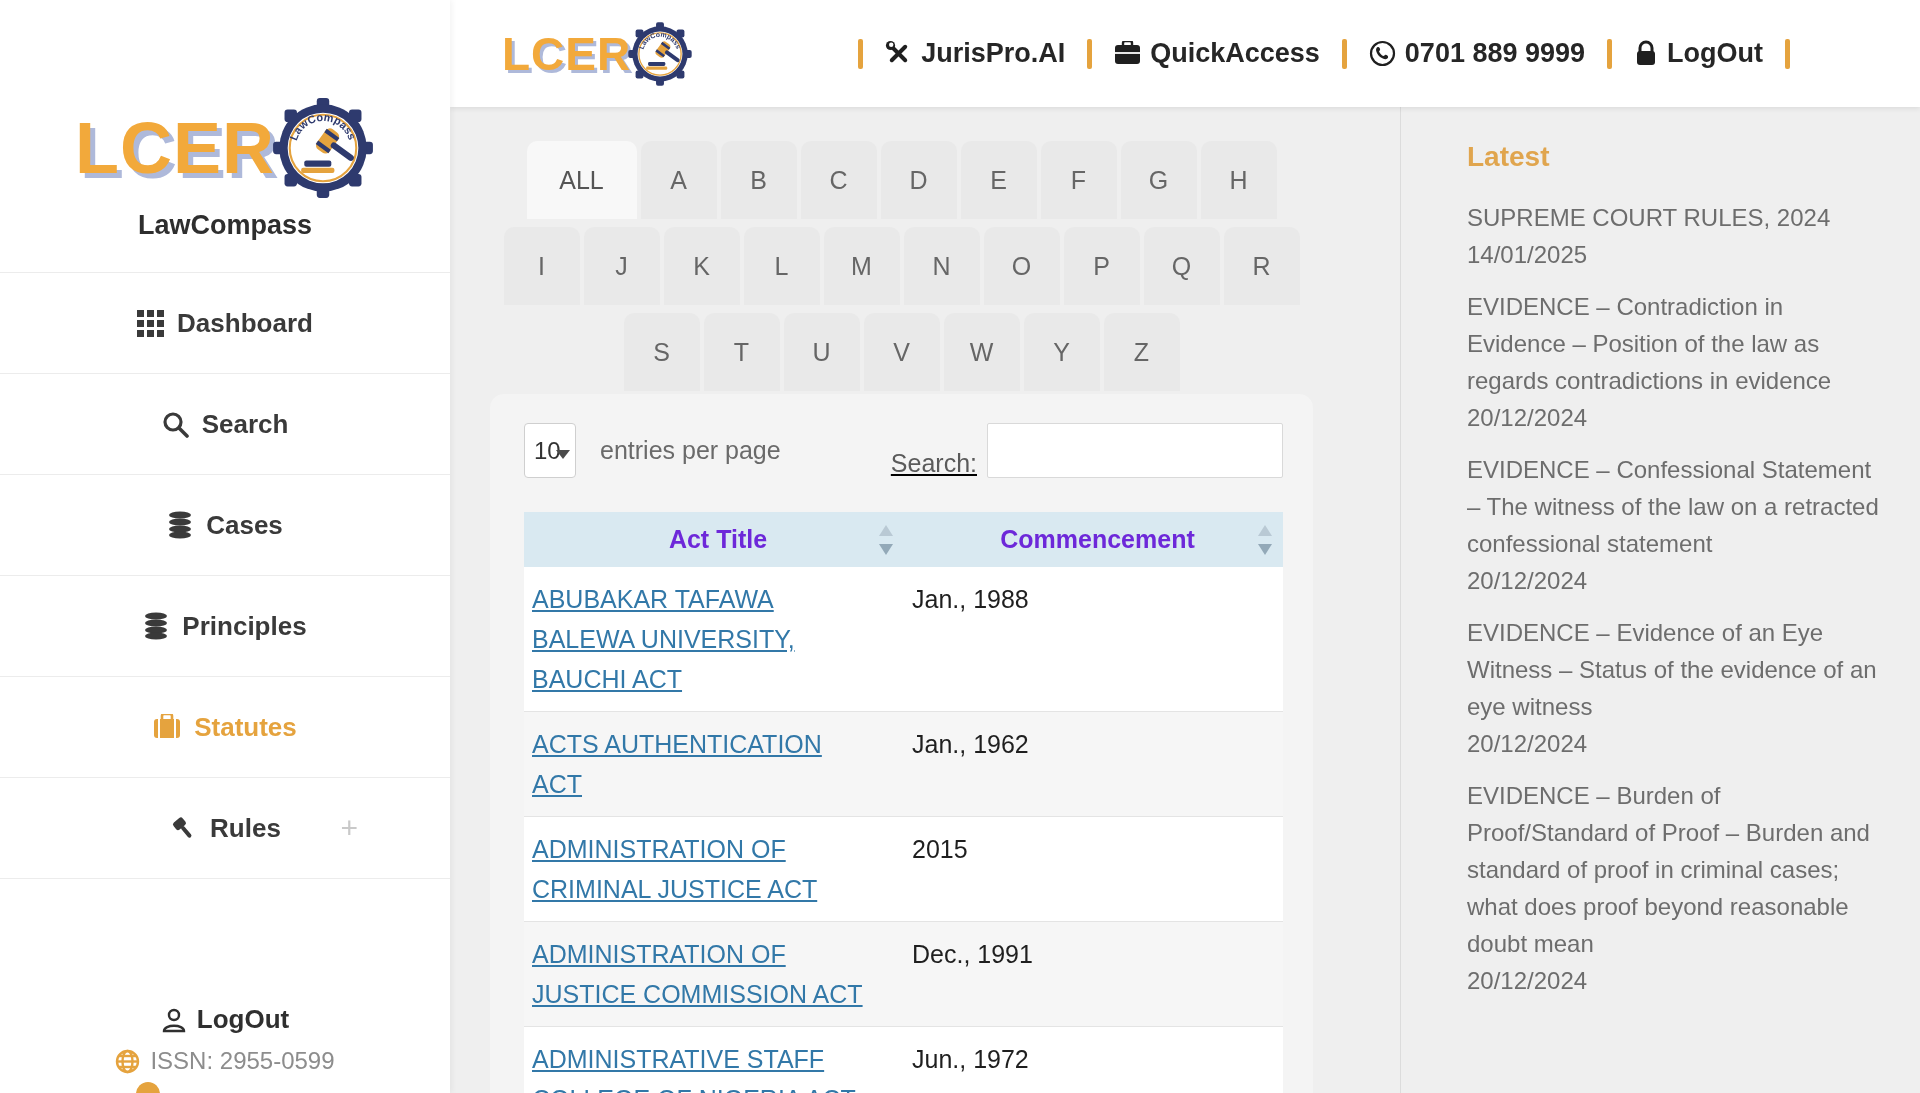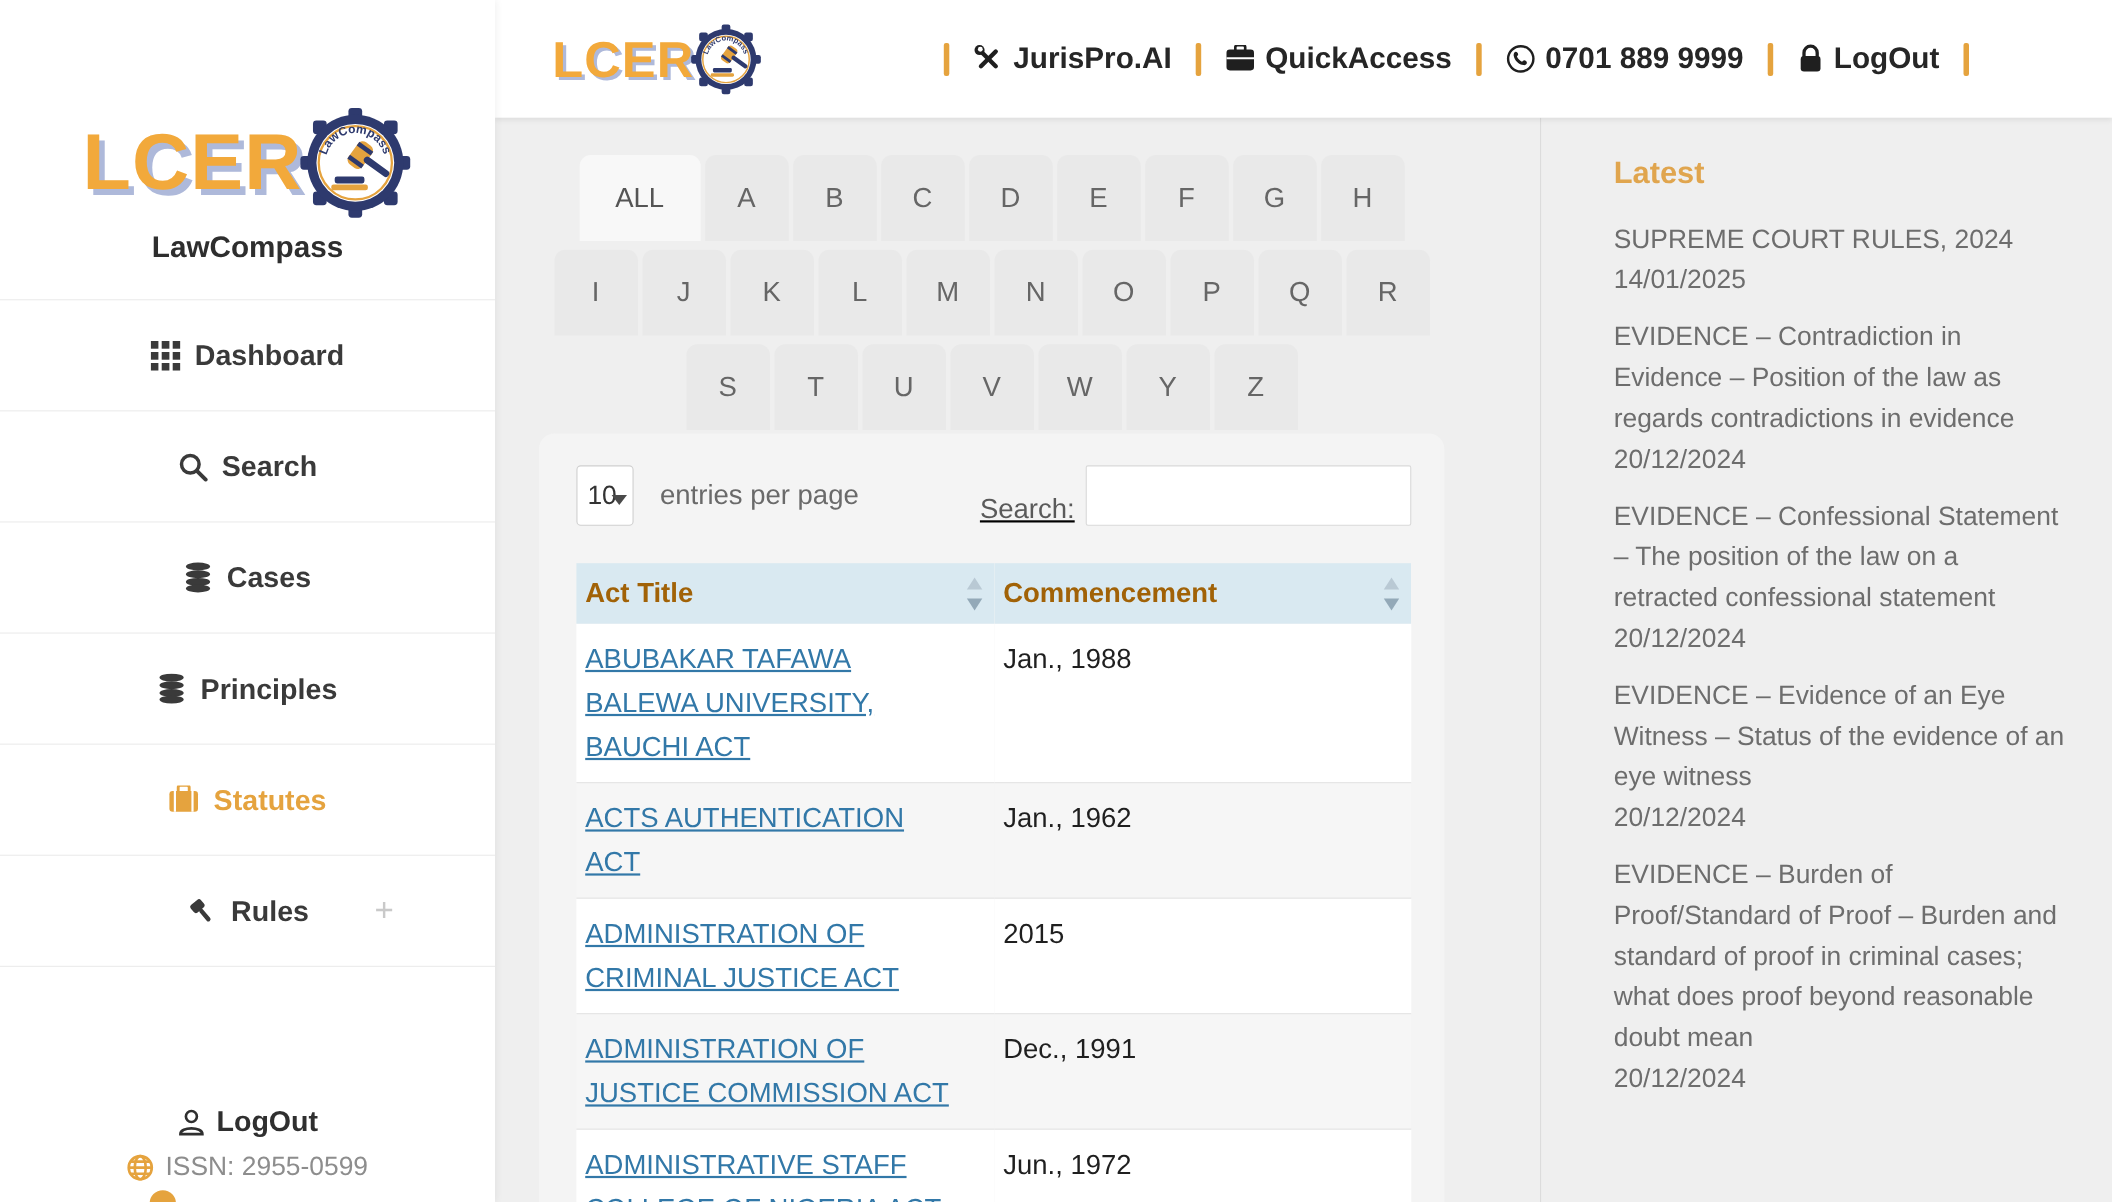--- a/index.html
+++ b/index.html
@@ -70,22 +70,22 @@
   .entries-select .caret{position:absolute;right:5px;top:26px;width:0;height:0;
                          border-left:7px solid transparent;border-right:7px solid transparent;
                          border-top:9px solid #4a4a4a;}
   .entries-label{font-size:25px;color:#6a6a6a;margin-left:24px;}
   .search-wrap{margin-left:auto;display:flex;align-items:flex-end;text-decoration:underline;}
   .search-label{font-size:25px;color:#5a5a5a;margin-right:10px;}
   .search-input{width:296px;height:55px;background:#fff;border:1px solid #d9d9d9;border-radius:2px;
                 font-size:24px;color:#333;padding:0 10px;box-sizing:border-box;font-family:"Liberation Sans",sans-serif;}
 
   table.acts{margin-top:33px;border-collapse:collapse;width:759px;table-layout:fixed;}
-  table.acts th{background:#d9e9f1;height:55px;text-align:left;font-size:25px;font-weight:bold;
-                color:#a16207;padding:0 0 0 8px;position:relative;}
+  table.acts th{background:#d9e9f1;height:55px;text-align:center;font-size:25px;font-weight:bold;
+                color:#6d28d9;padding:0 0 0 8px;position:relative;}
   th .sorter{position:absolute;right:10px;top:50%;transform:translateY(-50%);width:16px;height:34px;}
   th .sorter .up{position:absolute;left:1px;top:2px;width:0;height:0;
                  border-left:7px solid transparent;border-right:7px solid transparent;
                  border-bottom:11px solid #b9c9d4;}
   th .sorter .down{position:absolute;left:1px;bottom:2px;width:0;height:0;
                    border-left:7px solid transparent;border-right:7px solid transparent;
                    border-top:11px solid #93a9b8;}
   col.c1{width:380px;} col.c2{width:379px;}
   table.acts td{font-size:25px;vertical-align:top;padding:12px 40px 12px 8px;line-height:40px;
                 border-bottom:1px solid #e4e4e4;}
@@ -454,21 +454,21 @@
 
       <div class="latest-item">
         <div class="t">SUPREME COURT RULES, 2024</div>
         <div class="d">14/01/2025</div>
       </div>
       <div class="latest-item">
         <div class="t">EVIDENCE – Contradiction in Evidence – Position of the law as regards contradictions in evidence</div>
         <div class="d">20/12/2024</div>
       </div>
       <div class="latest-item">
-        <div class="t">EVIDENCE – Confessional Statement – The position of the law on a retracted confessional statement</div>
+        <div class="t">EVIDENCE – Confessional Statement – The witness of the law on a retracted confessional statement</div>
         <div class="d">20/12/2024</div>
       </div>
       <div class="latest-item">
         <div class="t">EVIDENCE – Evidence of an Eye Witness – Status of the evidence of an eye witness</div>
         <div class="d">20/12/2024</div>
       </div>
       <div class="latest-item">
         <div class="t">EVIDENCE – Burden of Proof/Standard of Proof – Burden and standard of proof in criminal cases; what does proof beyond reasonable doubt mean</div>
         <div class="d">20/12/2024</div>
       </div>

